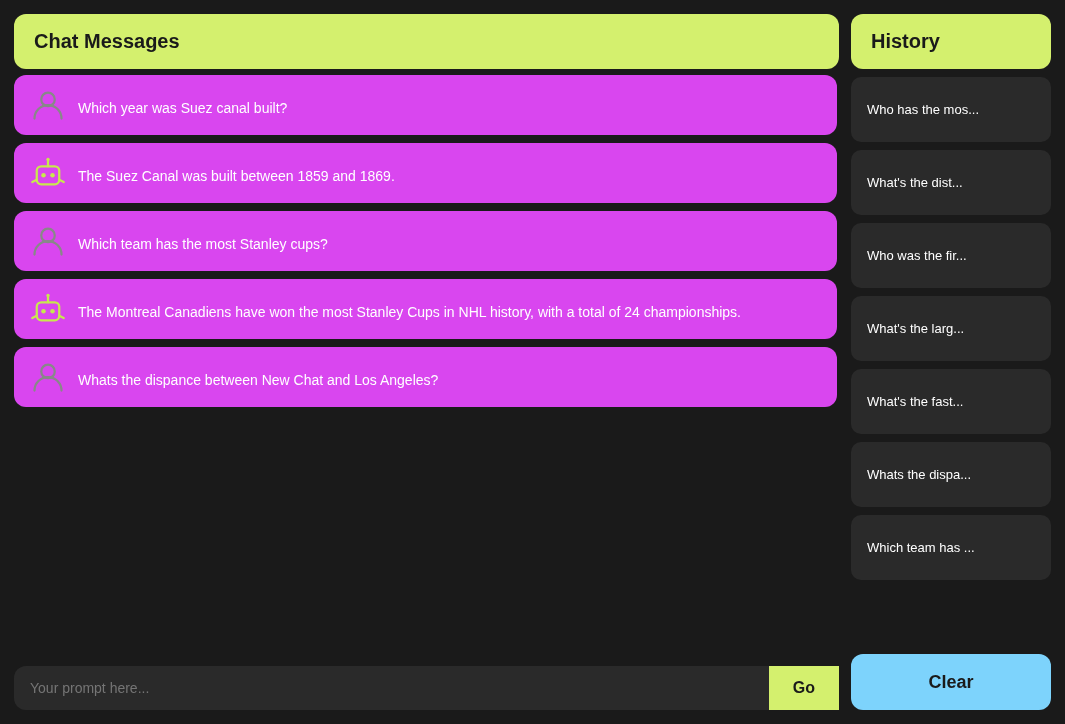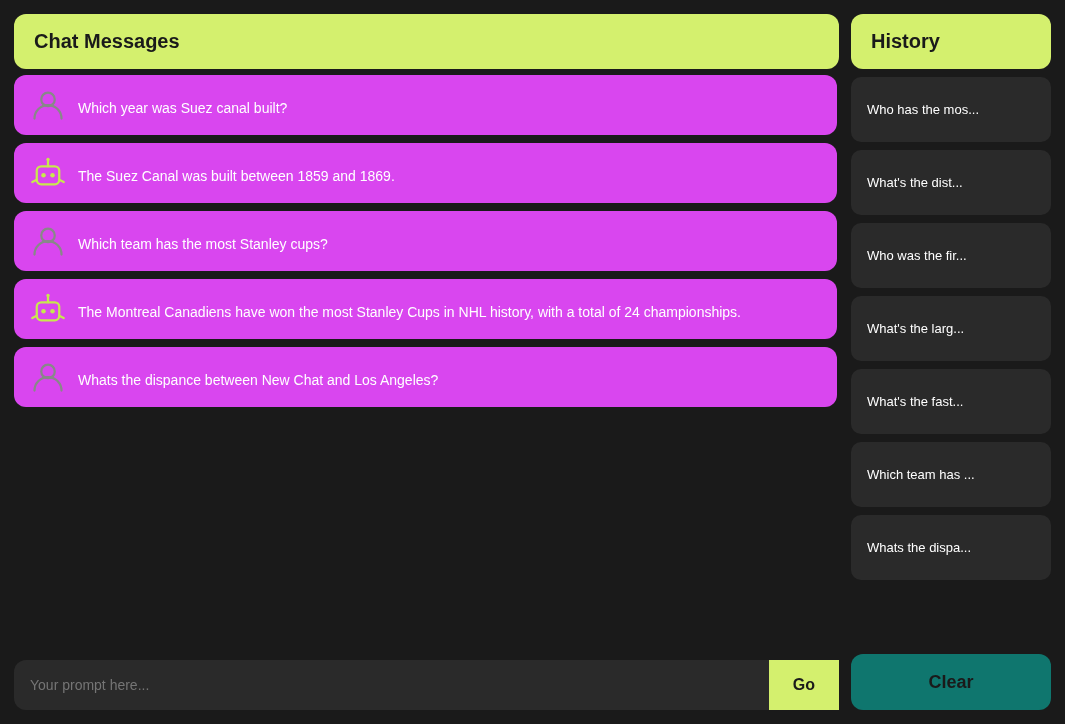--- a/index.html
+++ b/index.html
@@ -76,21 +76,21 @@
 
     .message-text {
       flex: 1;
       padding-top: 6px;
     }
 
     .chat-input-area {
       display: flex;
       gap: 0;
       margin-top: 10px;
-      height: 50px;
+      height: 44px;
     }
 
     .prompt-input {
       flex: 1;
       background-color: #2a2a2a;
       border: none;
       border-radius: 12px 0 0 12px;
       color: #888;
       font-size: 14px;
       padding: 0 16px;
@@ -142,21 +142,21 @@
       padding: 25px 16px;
       color: #ffffff;
       font-size: 13px;
       cursor: pointer;
       white-space: nowrap;
       overflow: hidden;
       text-overflow: ellipsis;
     }
 
     .clear-button {
-      background-color: #0f766e;
+      background-color: #7dd3fc;
       border: none;
       border-radius: 12px;
       font-size: 18px;
       font-weight: bold;
       color: #1a1a1a;
       padding: 0 20px;
       cursor: pointer;
       height: 56px;
       width: 100%;
     }
@@ -241,19 +241,19 @@
       <span class="history-header-title">History</span>
     </div>
 
     <div class="history-items" id="history-items-container">
 
     <div class="history-item">Who has the mos...</div>
         <div class="history-item">What's the dist...</div>
         <div class="history-item">Who was the fir...</div>
         <div class="history-item">What's the larg...</div>
         <div class="history-item">What's the fast...</div>
+        <div class="history-item">Whats the dispa...</div>
         <div class="history-item">Which team has ...</div>
-        <div class="history-item">Whats the dispa...</div>
       </div>
 
     <button class="clear-button">Clear</button>
   </div>
 </div>
 
 </body></html>

